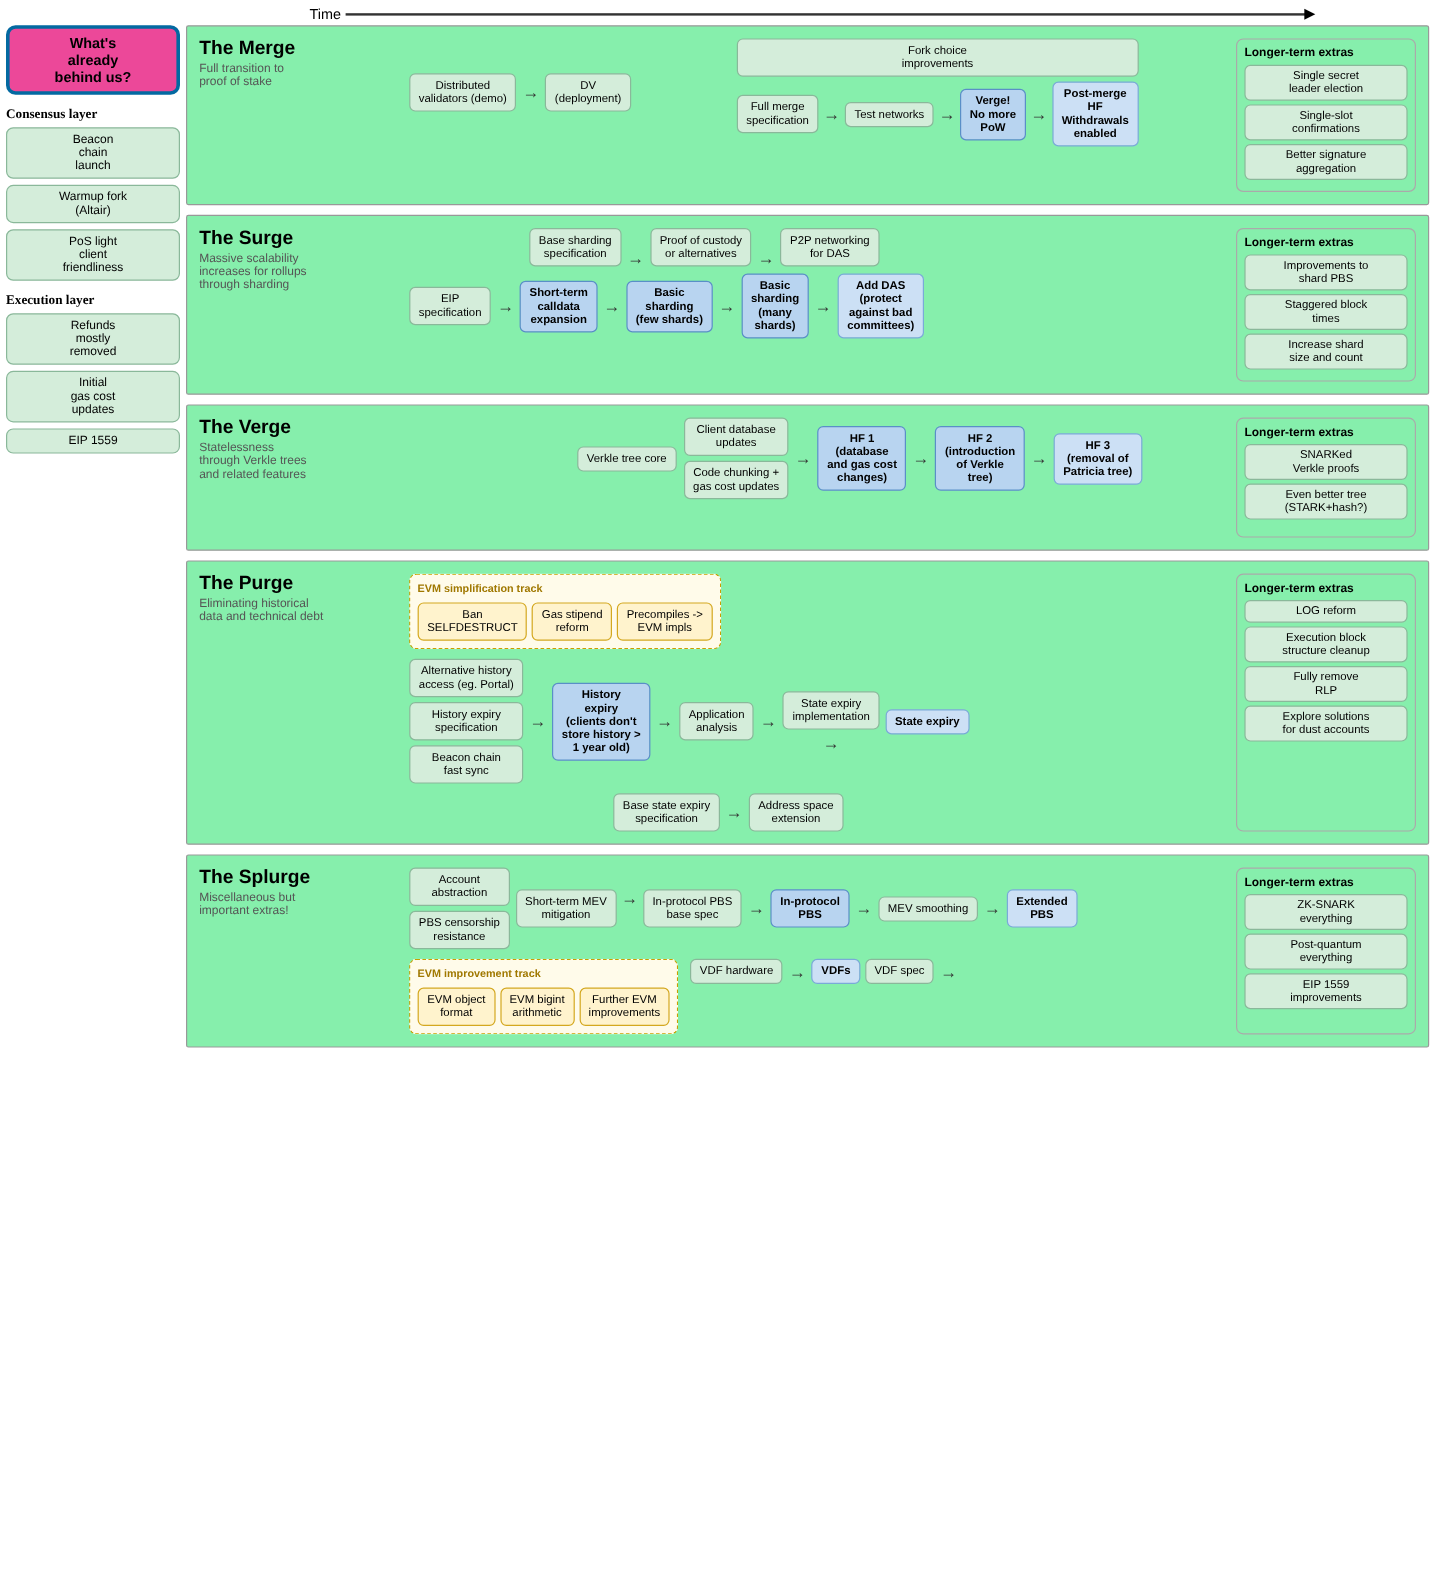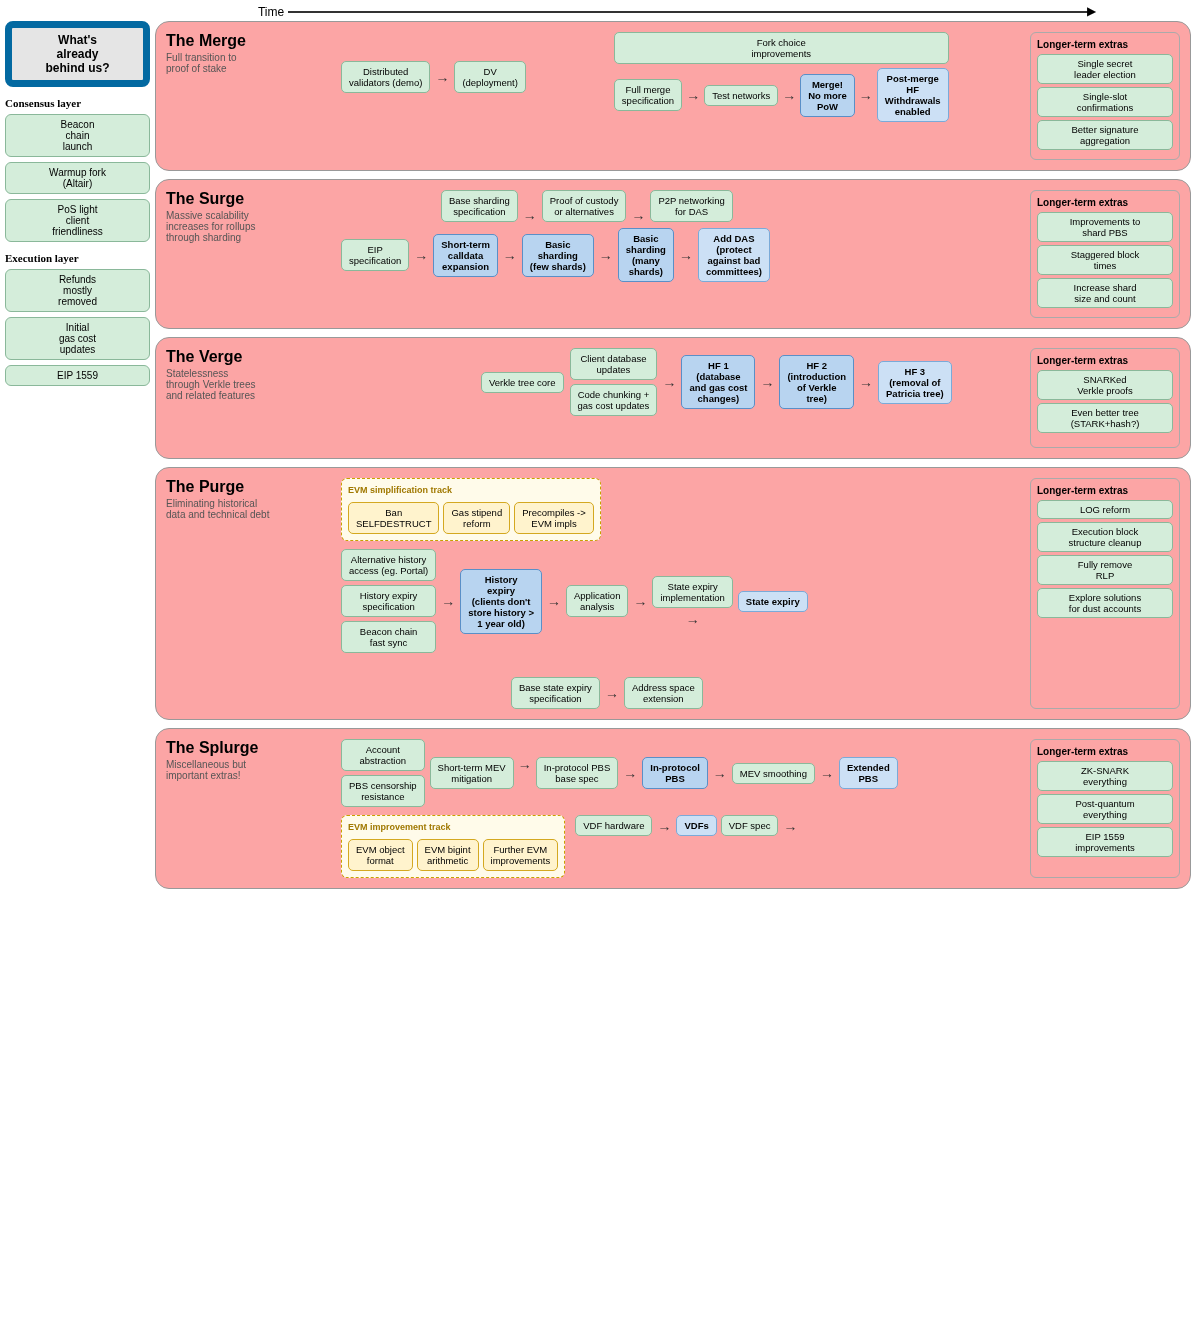--- a/index.html
+++ b/index.html
@@ -8,28 +8,28 @@
     .main-container { display: flex; flex-direction: column; padding: 5px; }
 
     .time-header { text-align: center; margin-bottom: 2px; display: flex; align-items: center; justify-content: center; padding-left: 150px; }
     .time-arrow { display: flex; align-items: center; gap: 4px; font-size: 12px; }
     .arrow-line { width: 800px; height: 2px; background: #333; position: relative; }
     .arrow-line::after { content: '▶'; position: absolute; right: -8px; top: -7px; font-size: 12px; }
 
     .content-area { display: flex; gap: 5px; }
 
     .sidebar { width: 145px; flex-shrink: 0; display: flex; flex-direction: column; gap: 5px; }
-    .sidebar-title { font-size: 12px; font-weight: bold; text-align: center; padding: 5px; border: 7px solid #0369a1; border-radius: 8px; background: #e5e5e5; }
+    .sidebar-title { font-size: 12px; font-weight: bold; text-align: center; padding: 5px; border: 3px solid #0369a1; border-radius: 8px; background: #ec4899; }
     .sidebar-section-label { font-size: 11px; font-weight: bold; margin-top: 5px; font-family: Liberation Serif, serif; }
     .sidebar-box { background: #d4edda; border: 1px solid #8ab89a; border-radius: 6px; padding: 4px 6px; font-size: 10px; text-align: center; cursor: pointer; }
     .sidebar-box.green { background: #d4edda; border-color: #8ab89a; }
 
     .diagrams { flex: 1; display: flex; flex-direction: column; gap: 8px; }
 
-    .section-box { border: 1.5px solid #999; border-radius: 14px; padding: 10px; position: relative; background: #fca5a5; }
+    .section-box { border: 1.5px solid #999; border-radius: 2px; padding: 10px; position: relative; background: #86efac; }
     .section-title { font-size: 16px; font-weight: bold; margin-bottom: 2px; }
     .section-subtitle { font-size: 10px; color: #555; margin-bottom: 8px; max-width: 160px; }
 
     .section-inner { display: flex; gap: 5px; }
     .section-main { flex: 1; position: relative; min-height: 100px; }
     .section-extras { width: 150px; flex-shrink: 0; border: 1px solid #aaa; border-radius: 6px; padding: 6px; }
     .extras-title { font-size: 10px; font-weight: bold; margin-bottom: 4px; }
     .extras-item { background: #d4edda; border: 1px solid #8ab89a; border-radius: 5px; padding: 3px 5px; font-size: 9.5px; margin-bottom: 3px; text-align: center; }
 
     .node { border-radius: 5px; padding: 4px 7px; font-size: 9.5px; text-align: center; border: 1px solid; }
@@ -104,21 +104,21 @@
               <div style="display:flex;align-items:center;gap:5px;">
                 <div style="display:flex;flex-direction:column;gap:4px;">
                   <div class="node node-green" style="white-space:pre-line">Fork choice
 improvements</div>
                   <div style="display:flex;align-items:center;gap:4px;">
                     <div class="node node-green" style="white-space:pre-line">Full merge
 specification</div>
                     <span class="arrow">→</span>
                     <div class="node node-green" style="white-space:pre-line">Test networks</div>
                     <span class="arrow">→</span>
-                    <div class="node node-blue" style="white-space:pre-line">Merge!
+                    <div class="node node-blue" style="white-space:pre-line">Verge!
 No more
 PoW</div>
                     <span class="arrow">→</span>
                     <div class="node node-blue-light" style="white-space:pre-line">Post-merge
 HF
 Withdrawals
 enabled</div>
                   </div>
                 </div>
               </div>
@@ -285,21 +285,21 @@
 analysis</div>
                 <span class="arrow">→</span>
                 <div style="display:flex;flex-direction:column;gap:4px;align-items:center;">
                   <div class="node node-green" style="white-space:pre-line">State expiry
 implementation</div>
                   <span class="arrow">→</span>
                 </div>
                 <div class="node node-blue-light" style="white-space:pre-line">State expiry</div>
               </div>
 
-              <div style="display:flex;align-items:center;gap:5px;padding-left:170px;margin-top:16px;">
+              <div style="display:flex;align-items:center;gap:5px;padding-left:170px;">
                 <div class="node node-green" style="white-space:pre-line">Base state expiry
 specification</div>
                 <span class="arrow">→</span>
                 <div class="node node-green" style="white-space:pre-line">Address space
 extension</div>
               </div>
             </div>
           </div>
           <div class="section-extras">
             <div class="extras-title">Longer-term extras</div>

